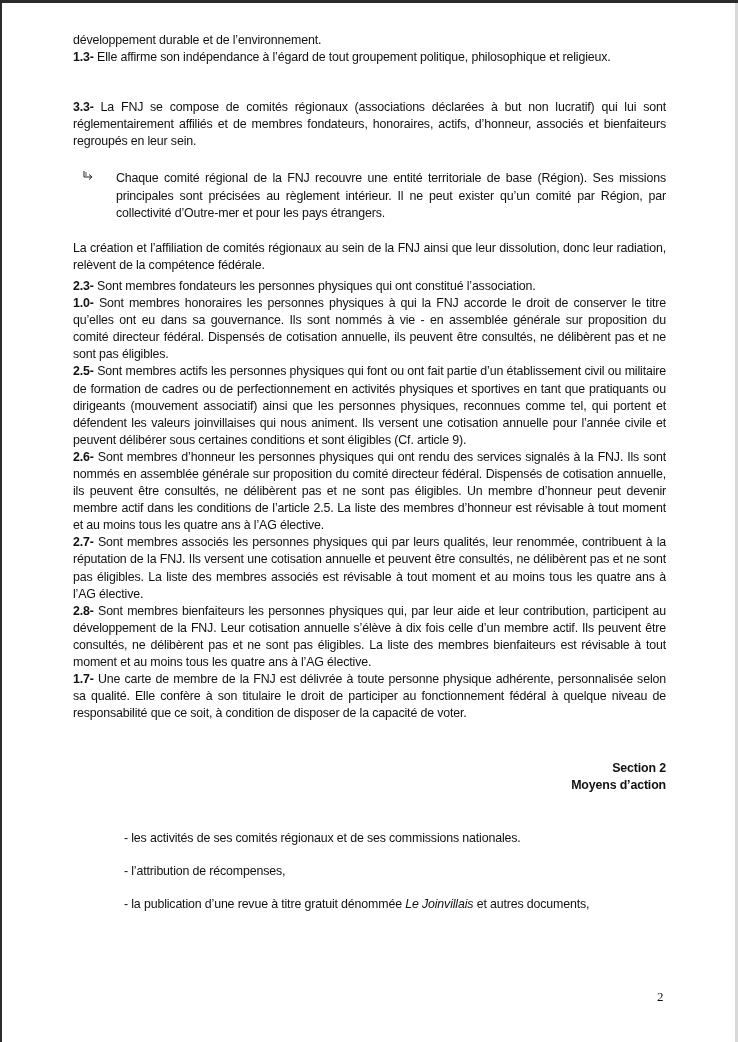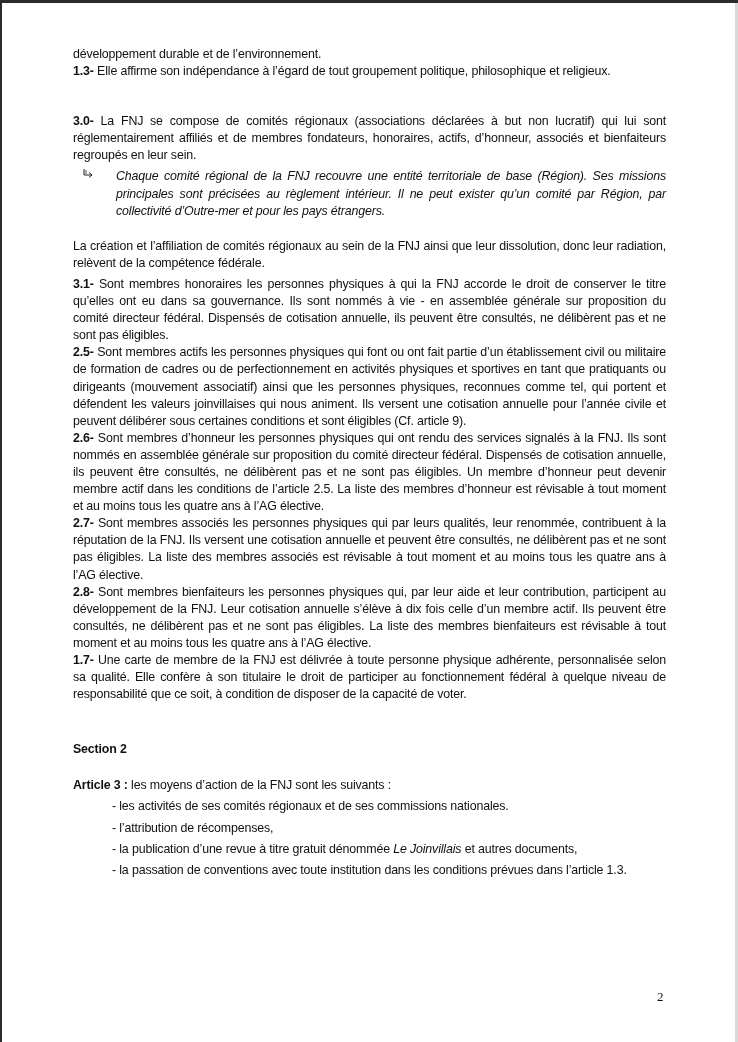--- a/index.html
+++ b/index.html
@@ -7,87 +7,87 @@
       width: 738px; height: 1042px; overflow: hidden;
       background: #ffffff;
       position: relative;
       font-family: "Liberation Sans", sans-serif;
       color: #111111;
     }
     .frame-top { position: absolute; left: 0; top: 0; width: 738px; height: 3px; background: #2b2b2b; }
     .frame-left { position: absolute; left: 0; top: 0; width: 2px; height: 1042px; background: #2b2b2b; }
     .frame-right { position: absolute; right: 0; top: 3px; width: 3px; height: 1039px; background: #d9d9d9; }
     .page {
-      position: absolute; left: 73px; top: 46px; width: 593px;
+      position: absolute; left: 73px; top: 32px; width: 593px;
       font-size: 12.4px; line-height: 17.1px;
       letter-spacing: -0.15px;
     }
     p { margin: 0; }
     .j { text-align: justify; }
     b { font-weight: bold; }
     .gap-a { height: 33px; }
     .gap-s { height: 4px; }
-    .bullet-block { position: relative; padding-left: 43px; margin-top: 4px; font-style: italic; }
+    .bullet-block { position: relative; padding-left: 43px; margin-top: 20px; }
     .bullet-icon { position: absolute; left: 9px; top: 0; width: 14px; height: 14px; }
     .after-bullet { margin-top: 18px; }
-    .section-head { text-align: left; font-weight: bold; }
+    .section-head { text-align: right; font-weight: bold; }
     .gap-sec { height: 38px; }
     .gap-art { height: 19px; }
     .list { padding-left: 35px; }
-    .list p { margin: 4px; }
+    .list p { margin: 16px; }
     .page-num {
       position: absolute; left: 657px; top: 989px;
       font-family: "Liberation Serif", serif; font-size: 13px;
     }
     i { font-style: italic; }
   </style>
 </head>
 <body>
 
 <div class="frame-top"></div>
 <div class="frame-left"></div>
 <div class="frame-right"></div>
 
 <div class="page">
 
   <p>développement durable et de l’environnement.</p>
   <p><b>1.3-</b><span> Elle affirme son indépendance à l’égard de tout groupement politique, philosophique et religieux.</span></p>
 
   <div class="gap-a"></div>
 
-  <p class="j"><b>3.0-</b><span> La FNJ se compose de comités régionaux (associations déclarées à but non lucratif) qui lui sont réglementairement affiliés et de membres fondateurs, honoraires, actifs, d’honneur, associés et bienfaiteurs regroupés en leur sein.</span></p>
+  <p class="j"><b>3.3-</b><span> La FNJ se compose de comités régionaux (associations déclarées à but non lucratif) qui lui sont réglementairement affiliés et de membres fondateurs, honoraires, actifs, d’honneur, associés et bienfaiteurs regroupés en leur sein.</span></p>
 
   <div class="bullet-block">
     <svg class="bullet-icon" viewBox="0 0 14 14">
       <path d="M2 1 L2 7 L9 7" fill="none" stroke="#222" stroke-width="1"></path>
       <path d="M7 4.5 L10 7 L7 9.5" fill="none" stroke="#222" stroke-width="1"></path>
       <path d="M3 3 L5 3 M3 5 L5 5" stroke="#222" stroke-width="0.8"></path>
     </svg>
     <p class="j">Chaque comité régional de la FNJ recouvre une entité territoriale de base (Région). Ses missions principales sont précisées au règlement intérieur. Il ne peut exister qu’un comité par Région, par collectivité d’Outre-mer et pour les pays étrangers.</p>
   </div>
 
   <p class="j after-bullet">La création et l’affiliation de comités régionaux au sein de la FNJ ainsi que leur dissolution, donc leur radiation, relèvent de la compétence fédérale.</p>
 
   <div class="gap-s"></div>
 
-  <p class="j"><b>3.1-</b><span> Sont membres honoraires les personnes physiques à qui la FNJ accorde le droit de conserver le titre qu’elles ont eu dans sa gouvernance. Ils sont nommés à vie - en assemblée générale sur proposition du comité directeur fédéral. Dispensés de cotisation annuelle, ils peuvent être consultés, ne délibèrent pas et ne sont pas éligibles.</span></p>
+  <p><b>2.3-</b><span>  Sont membres fondateurs les personnes physiques qui ont constitué l’association.</span></p>
+  <p class="j"><b>1.0-</b><span> Sont membres honoraires les personnes physiques à qui la FNJ accorde le droit de conserver le titre qu’elles ont eu dans sa gouvernance. Ils sont nommés à vie - en assemblée générale sur proposition du comité directeur fédéral. Dispensés de cotisation annuelle, ils peuvent être consultés, ne délibèrent pas et ne sont pas éligibles.</span></p>
   <p class="j"><b>2.5-</b><span> Sont membres actifs les personnes physiques qui font ou ont fait partie d’un établissement civil ou militaire de formation de cadres ou de perfectionnement en activités physiques et sportives en tant que pratiquants ou dirigeants (mouvement associatif) ainsi que les personnes physiques, reconnues comme tel, qui portent et défendent les valeurs joinvillaises qui nous animent. Ils versent une cotisation annuelle pour l’année civile et peuvent délibérer sous certaines conditions et  sont éligibles (Cf. article 9).</span></p>
   <p class="j"><b>2.6-</b><span> Sont membres d’honneur les personnes physiques qui ont rendu des services signalés à la FNJ. Ils sont nommés en assemblée générale sur proposition du comité directeur fédéral. Dispensés de cotisation annuelle, ils peuvent être consultés, ne délibèrent pas et ne sont pas éligibles. Un membre d’honneur peut devenir membre actif dans les conditions de l’article 2.5. La liste des membres d’honneur est révisable à tout moment et au moins tous les quatre ans à l’AG élective.</span></p>
   <p class="j"><b>2.7-</b><span> Sont membres associés les personnes physiques qui par leurs qualités, leur renommée, contribuent à la réputation de la FNJ. Ils versent une cotisation annuelle et peuvent être consultés, ne délibèrent pas et ne sont pas éligibles. La liste des membres associés est révisable à tout moment et au moins tous les quatre ans à l’AG élective.</span></p>
   <p class="j"><b>2.8-</b><span> Sont membres bienfaiteurs les personnes physiques qui, par leur aide et leur contribution, participent au développement de la FNJ. Leur cotisation annuelle s’élève à dix fois celle d’un membre actif. Ils peuvent être consultés, ne délibèrent pas et ne sont pas éligibles. La liste des membres bienfaiteurs est révisable à tout moment et au moins tous les quatre ans à l’AG élective.</span></p>
   <p class="j"><b>1.7-</b><span> Une carte de membre de la FNJ est délivrée à toute personne physique adhérente, personnalisée selon sa qualité. Elle confère à son titulaire le droit de participer au fonctionnement fédéral à quelque niveau de responsabilité que ce soit, à condition de disposer de la capacité de voter.</span></p>
 
   <div class="gap-sec"></div>
 
   <p class="section-head">Section 2</p>
+  <p class="section-head">Moyens d’action</p>
 
   <div class="gap-art"></div>
 
-  <p><b>Article 3 :</b><span> les moyens d’action de la FNJ sont les suivants :</span></p>
   <div class="list">
     <p>- les activités de ses comités régionaux et de ses commissions nationales.</p>
     <p>- l’attribution de récompenses,</p>
     <p><span>- la publication d’une revue à titre gratuit dénommée </span><i>Le Joinvillais</i><span> et autres documents,</span></p>
-    <p>- la passation de conventions avec toute institution dans les conditions prévues dans l’article 1.3.</p>
   </div>
 </div>
 
 <div class="page-num">2</div>
 
 </body></html>

